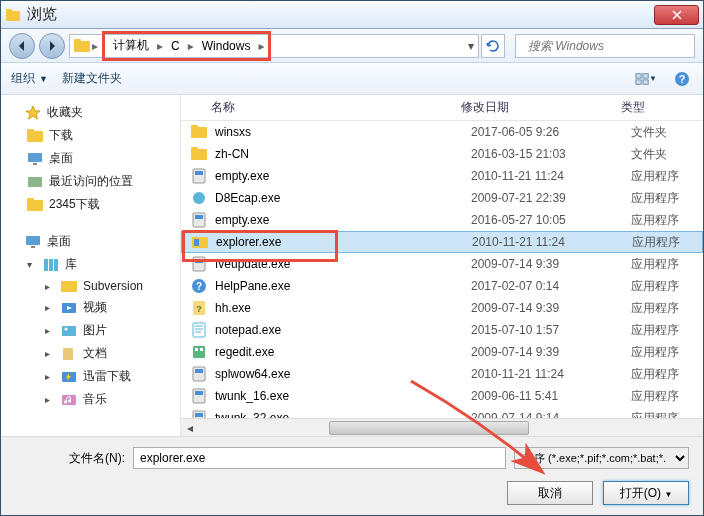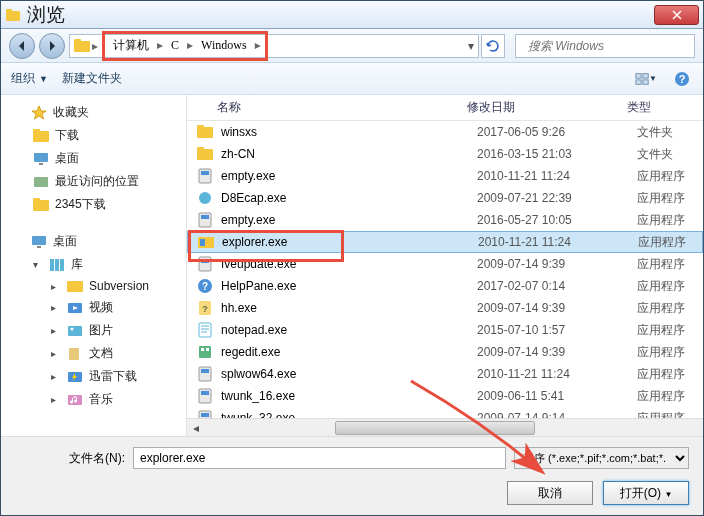--- a/index.html
+++ b/index.html
@@ -1,38 +1,38 @@
 <!DOCTYPE html>
 <html><head>
 <meta charset="utf-8">
 <style>
 * { box-sizing: border-box; margin: 0; padding: 0; }
 body { font-family: "Microsoft YaHei", "Segoe UI", sans-serif; font-size: 12px; background: #fff; }
 .window { width: 704px; height: 516px; border: 1px solid #365167; background: #fff; display: flex; flex-direction: column; position: relative; }
 .titlebar { height: 28px; background: linear-gradient(to bottom, #f7fbff, #dce8f5); display: flex; align-items: center; padding: 0 4px; border-bottom: 1px solid #8ba4c0; }
 .titlebar-icon { width: 16px; height: 16px; margin-right: 6px; }
-.titlebar-text { flex: 1; color: #1a1a1a; font-size: 19px; }
+.titlebar-text { flex: 1; color: #1a1a1a; font-size: 15px; }
 .close-btn { width: 45px; height: 20px; background: linear-gradient(to bottom, #e67a7a, #c93c3c); border: 1px solid #8b2a2a; border-radius: 3px; color: #fff; display: flex; align-items: center; justify-content: center; cursor: pointer; }
 .close-btn svg { width: 10px; height: 10px; }
 .navbar { height: 34px; background: linear-gradient(to bottom, #f5f9fd, #e8f0f8); display: flex; align-items: center; padding: 0 8px; gap: 4px; border-bottom: 1px solid #c5d5e5; }
 .nav-arrow { width: 26px; height: 26px; border-radius: 50%; background: linear-gradient(to bottom, #d0e0f0, #a5c0dd); border: 1px solid #7a95b5; display: flex; align-items: center; justify-content: center; cursor: pointer; }
 .nav-arrow svg { width: 12px; height: 12px; }
 .breadcrumb-wrap { flex: 1; display: flex; align-items: center; }
 .breadcrumb { display: flex; align-items: center; height: 24px; background: #fff; border: 1px solid #b0c0d0; flex: 1; padding: 0 4px; }
-.breadcrumb-hl { border: 3px solid #e74c3c; padding: 0 2px; display: flex; align-items: center; height: 30px; margin: 0 2px; font-family: Liberation Serif, serif; }
+.breadcrumb-hl { border: 3px solid #e74c3c; padding: 0 2px; display: flex; align-items: center; height: 30px; margin: 0 2px; }
 .breadcrumb-item { padding: 0 6px; cursor: pointer; }
 .breadcrumb-sep { color: #666; padding: 0 2px; }
 .refresh-btn { width: 24px; height: 24px; background: #fff; border: 1px solid #b0c0d0; display: flex; align-items: center; justify-content: center; cursor: pointer; margin-left: 2px; }
 .search-box { width: 180px; height: 24px; background: #fff; border: 1px solid #b0c0d0; display: flex; align-items: center; padding: 0 12px; margin-left: 6px; }
 .search-box input { border: none; outline: none; flex: 1; font-style: italic; color: #888; font-size: 12px; }
 .toolbar { height: 32px; background: linear-gradient(to bottom, #f8fbff, #eaf1f9); display: flex; align-items: center; padding: 0 10px; gap: 14px; border-bottom: 1px solid #d5e0ec; color: #1a3a5a; text-align: center; }
 .toolbar-item { cursor: pointer; display: flex; align-items: center; gap: 4px; }
 .toolbar-spacer { flex: 1; }
 .toolbar-icon { width: 22px; height: 22px; display: flex; align-items: center; justify-content: center; cursor: pointer; }
-.content { flex: 1; display: flex; overflow: hidden; padding-left: 6px; }
+.content { flex: 1; display: flex; overflow: hidden; }
 .sidebar { width: 180px; background: #fff; border-right: 1px solid #e0e5eb; padding: 6px 4px; overflow-y: auto; }
 .tree-group { margin-bottom: 14px; }
 .tree-item { display: flex; align-items: center; padding: 3px 4px; cursor: pointer; gap: 6px; }
 .tree-item.lvl1 { padding-left: 22px; }
 .tree-item.lvl2 { padding-left: 40px; }
 .tree-caret { width: 10px; color: #555; font-size: 10px; }
 .tree-label { color: #222; }
 .folder-icon { width: 16px; height: 14px; }
 .filelist { flex: 1; display: flex; flex-direction: column; background: #fff; overflow: hidden; }
 .list-header { display: flex; height: 26px; align-items: center; border-bottom: 1px solid #e5e5e5; color: #335; font-size: 12px; }

